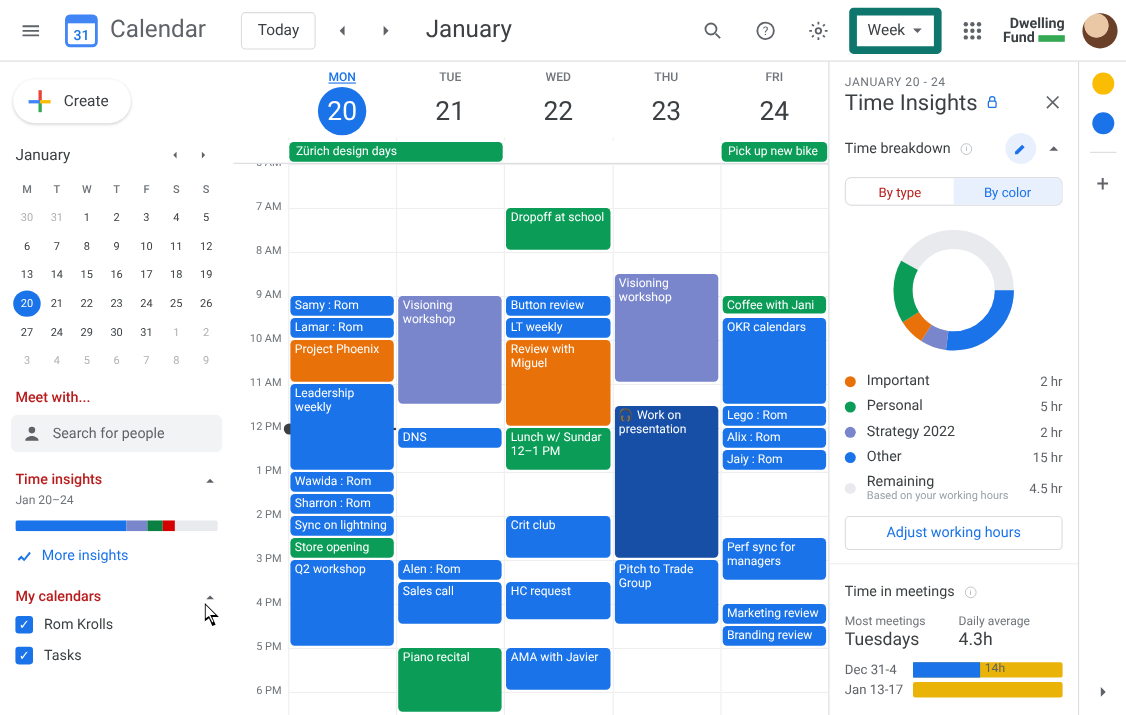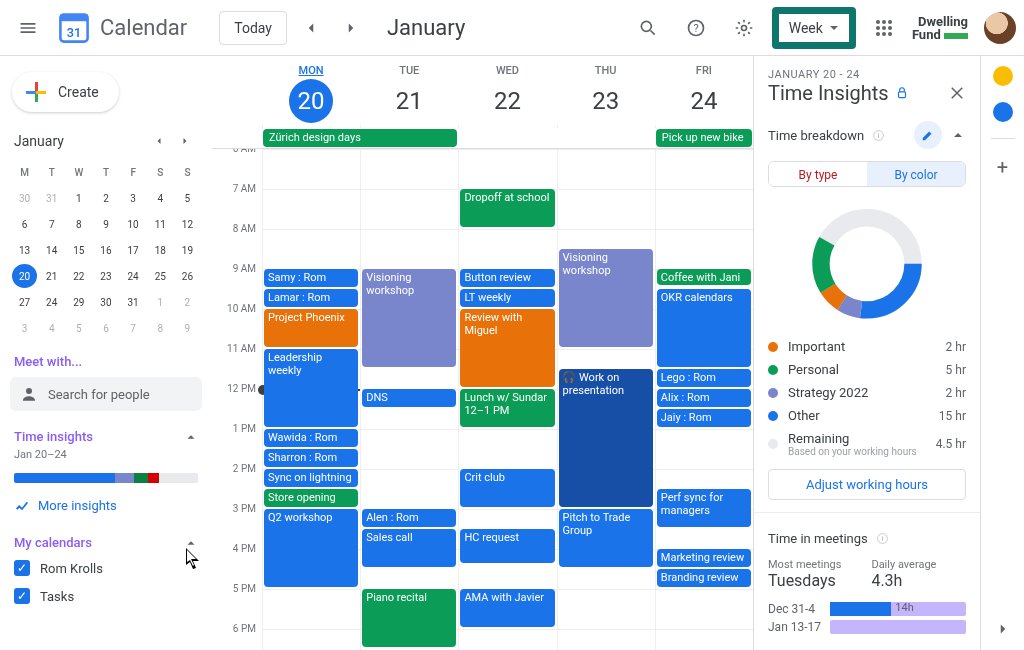--- a/index.html
+++ b/index.html
@@ -29,21 +29,21 @@
 .plus::after { top:9px; left:0; height:3px; width:20px; background: linear-gradient(90deg,#4285f4 50%, #fbbc04 50%); }
 
 .mini-header { display: flex; align-items: center; padding: 0 6px 6px; }
 .mini-title { font-size: 14px; color: #3c4043; flex: 1; }
 .mini-grid { display: grid; grid-template-columns: repeat(7, 1fr); gap: 2px; padding: 0 4px; }
 .mini-cell { height: 24px; display: flex; align-items: center; justify-content: center; font-size: 10px; color: #3c4043; border-radius: 50%; }
 .mini-cell.hdr { color: #70757a; font-weight: 500; }
 .mini-cell.dim { color: #b0b0b0; }
 .mini-cell.today { background: #1a73e8; color: #fff; }
 
-.sec-title { font-size: 13px; font-weight: 500; color: #8b5cf6; padding: 14px 6px 4px; display: flex; align-items: center; }
+.sec-title { font-size: 13px; font-weight: 500; color: #b91c1c; padding: 14px 6px 4px; display: flex; align-items: center; }
 .sec-sub { font-size: 11px; color: #70757a; padding: 0 6px 6px; }
 .search-box { display: flex; align-items: center; gap: 10px; background: #f1f3f4; border-radius: 6px; padding: 8px 10px; margin: 4px 2px; color: #5f6368; font-size: 13px; }
 .ti-bar { display:flex; height:10px; margin:6px; border-radius:2px; overflow:hidden; }
 .ti-seg { height:100%; }
 .more-link { color:#1a73e8; font-size:13px; padding:8px 6px; display:flex; gap:8px; align-items:center; cursor:pointer; }
 .cal-item { display:flex; align-items:center; gap:10px; padding:6px; font-size:13px; }
 .chk { width:16px; height:16px; border-radius:3px; background:#1a73e8; display:flex; align-items:center; justify-content:center; color:#fff; font-size:12px; }
 
 
 .main { flex: 1; display: flex; flex-direction: column; border-right: 1px solid #dadce0; overflow:hidden; }
@@ -79,21 +79,21 @@
 .donut { width:130px; height:130px; margin:6px auto 10px; }
 .legend-row { display:flex; align-items:center; padding:4px 0; font-size:13px; }
 .dot { width:10px; height:10px; border-radius:50%; margin-right:10px; }
 .legend-row .val { margin-left:auto; color:#5f6368; font-size:12px; }
 .adjust-btn { border:1px solid #dadce0; background:#fff; color:#1a73e8; border-radius:4px; padding:7px 12px; font-size:13px; margin-top:8px; cursor:pointer; }
 .divider { border-top:1px solid #eee; margin:12px -14px; }
 .tim-head { display:flex; gap:30px; margin:6px 0 8px; }
 .tim-head .lbl { font-size:11px; color:#70757a; }
 .tim-head .big { font-size:16px; }
 .week-bar { display:flex; align-items:center; gap:8px; margin:4px 0; font-size:12px; color:#5f6368; }
-.bar-bg { flex:1; height:14px; background:#c4b5fd; position:relative; border-radius:2px; }
+.bar-bg { flex:1; height:14px; background:#eab308; position:relative; border-radius:2px; }
 .bar-fg { position:absolute; left:0; top:0; bottom:0; background:#1a73e8; }
 
 
 .rail { width:44px; border-left:1px solid #dadce0; display:flex; flex-direction:column; align-items:center; padding-top:10px; gap:16px; }
 .rail-dot { width:20px; height:20px; border-radius:50%; }
 
 svg { display:block; }
 </style>
 </head>
 <body>

